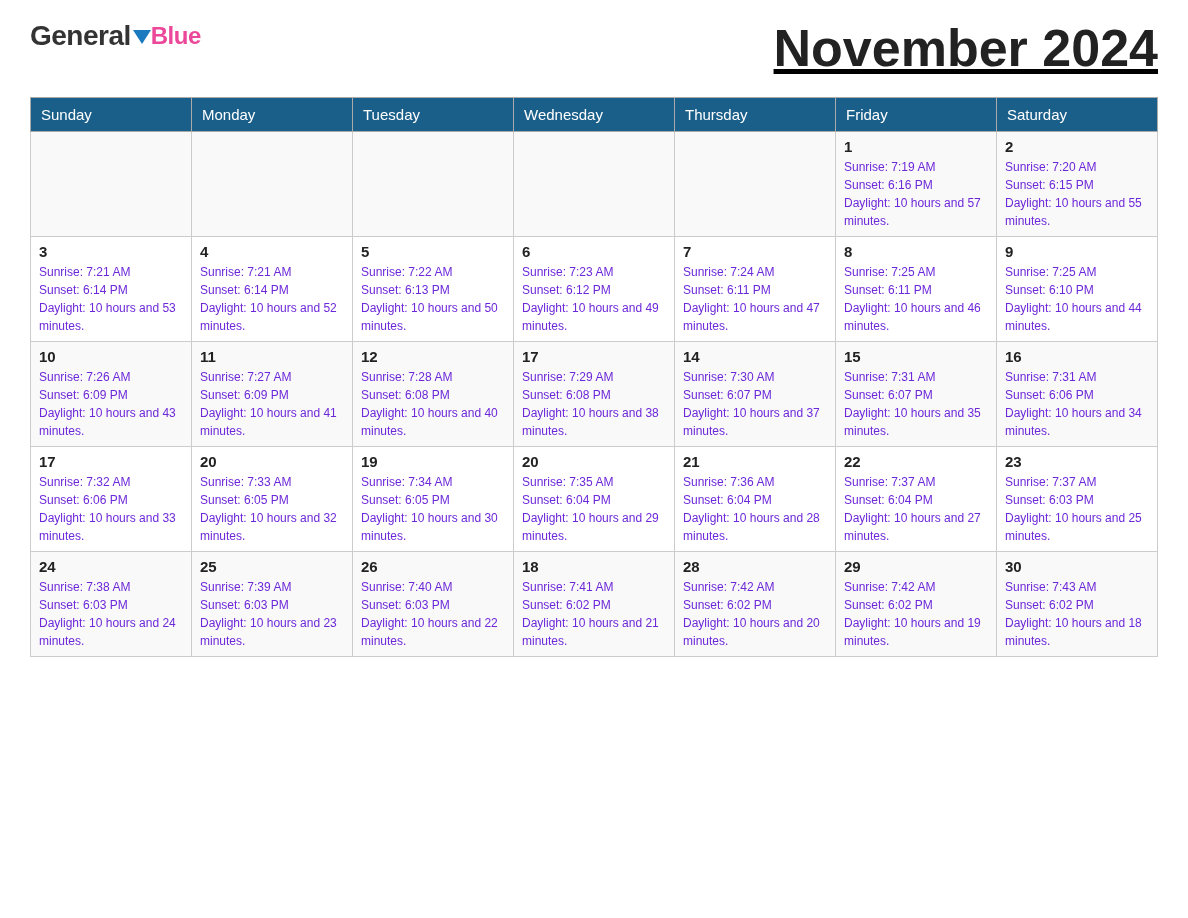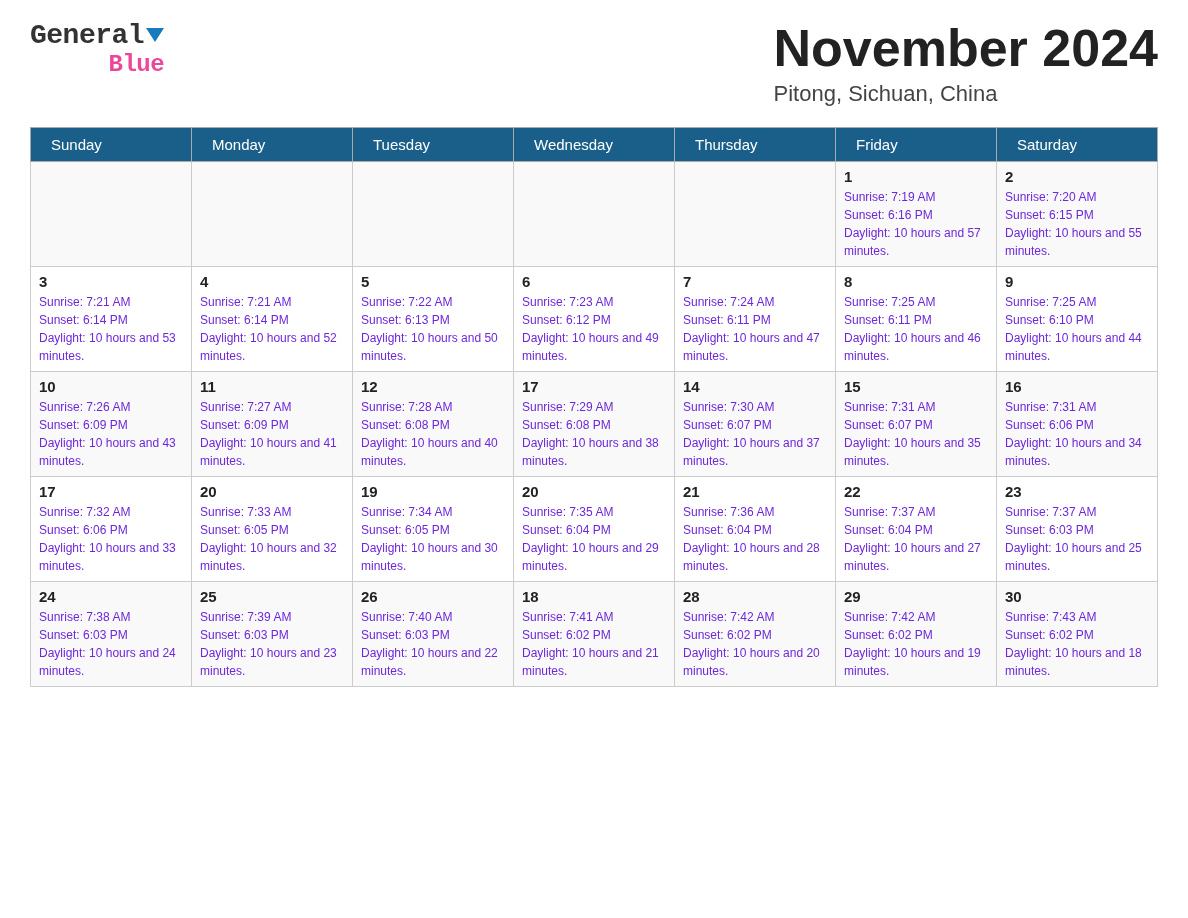--- a/index.html
+++ b/index.html
@@ -11,23 +11,22 @@
       min-height: 918px;
     }
     .header-section {
       display: flex;
       justify-content: space-between;
       align-items: flex-start;
       margin-bottom: 20px;
     }
     .logo {
       display: flex;
-      flex-direction: column;
-      align-items: flex-end;
-      font-family: Liberation Mono, monospace;
+      flex-direction: row;
+      align-items: center;
     }
     .logo-general {
       font-size: 28px;
       font-weight: bold;
       color: #333;
       letter-spacing: -0.5px;
     }
     .logo-blue {
       font-size: 24px;
       font-weight: bold;
@@ -40,21 +39,22 @@
       height: 0;
       border-left: 9px solid transparent;
       border-right: 9px solid transparent;
       border-top: 14px solid #1a7abf;
       margin-left: 2px;
       vertical-align: middle;
       position: relative;
       top: -4px;
     }
     .title-section {
-      text-align: left;
+      text-align: center;
+      text-decoration: underline;
     }
     .month-title {
       font-size: 52px;
       font-weight: bold;
       color: #222;
       line-height: 1.1;
     }
     .location-title {
       font-size: 22px;
       color: #444;
@@ -63,21 +63,21 @@
     .calendar-table {
       width: 100%;
       border-collapse: collapse;
       border: 1px solid #aaa;
     }
     .calendar-table th {
       background-color: #1a5f8a;
       color: #fff;
       font-size: 15px;
       font-weight: normal;
-      padding: 8px 20px;
+      padding: 8px 10px;
       text-align: left;
       border: 1px solid #aaa;
     }
     .calendar-table td {
       vertical-align: top;
       padding: 6px 8px;
       border: 1px solid #ccc;
       font-size: 12.5px;
       color: #333;
       width: calc(100% / 7);
@@ -113,21 +113,20 @@
   <div class="logo">
     <div>
       <span class="logo-general">General</span><span class="logo-triangle"></span>
     </div>
     <div>
       <span class="logo-blue">Blue</span>
     </div>
   </div>
   <div class="title-section">
     <div class="month-title">November 2024</div>
-    <div class="location-title">Pitong, Sichuan, China</div>
   </div>
 </div>
 
 <table class="calendar-table">
   <thead>
     <tr>
     <th>Sunday</th>
         <th>Monday</th>
         <th>Tuesday</th>
         <th>Wednesday</th>

